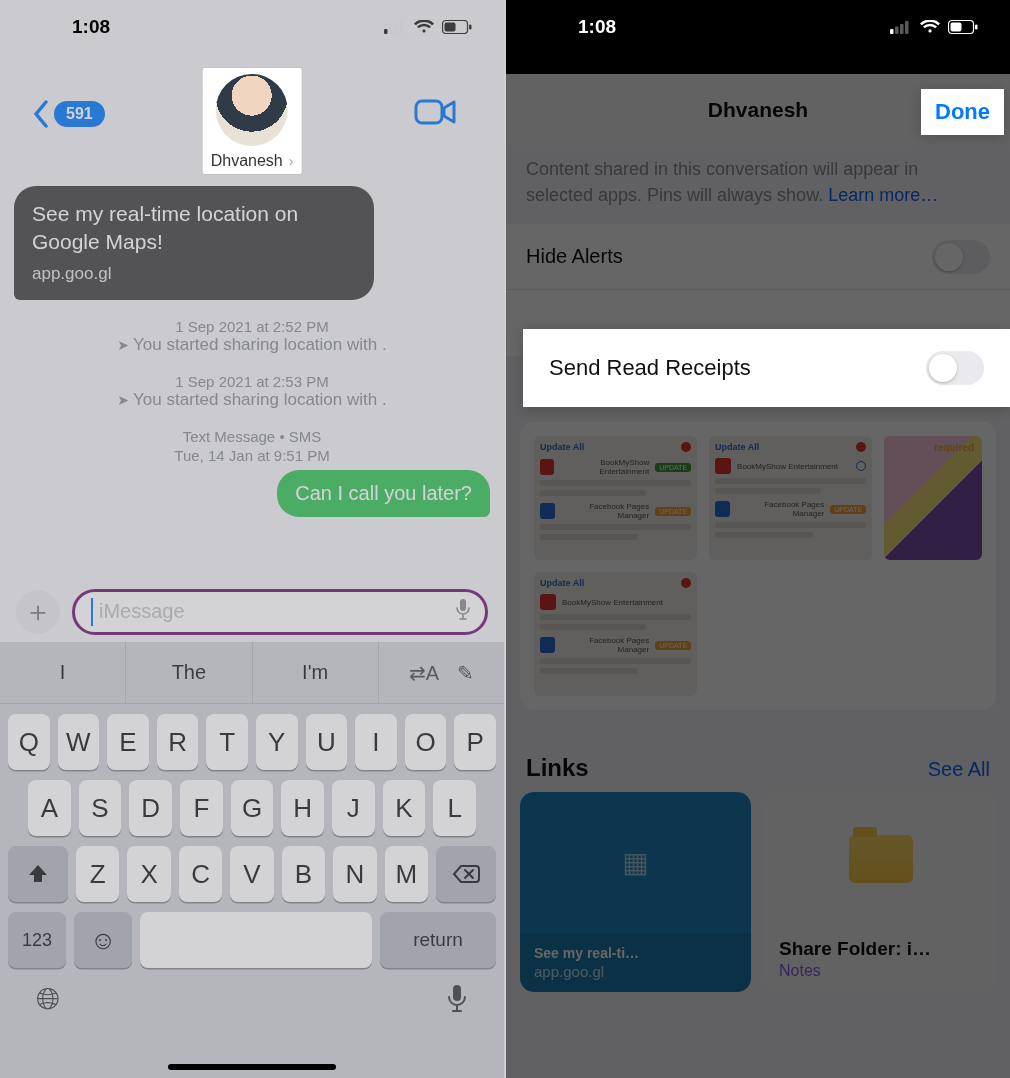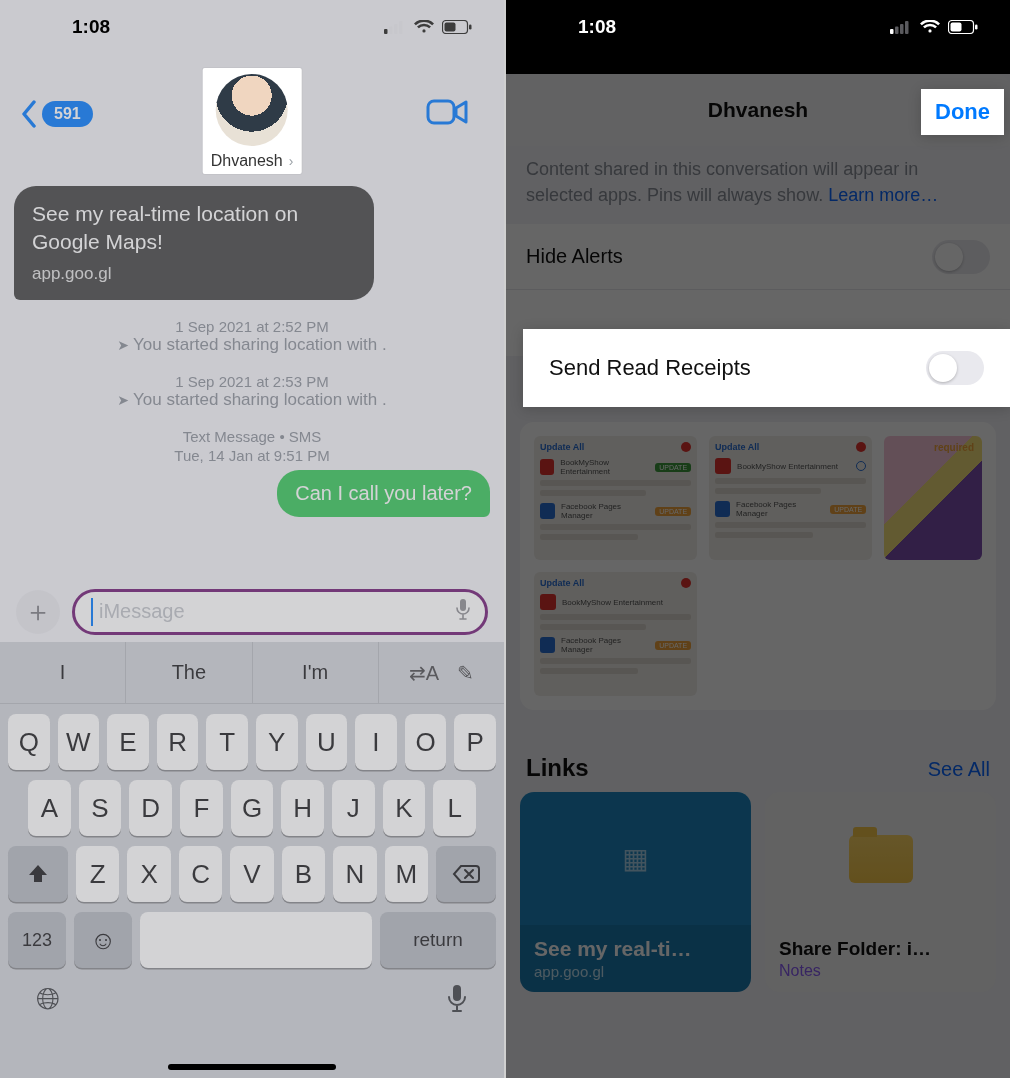--- a/index.html
+++ b/index.html
@@ -16,21 +16,21 @@
 
   
   .status { position: absolute; top: 0; left: 16px; right: 0; height: 54px; display: flex; align-items: center; justify-content: space-between; padding: 0 32px 0 56px; z-index: 60; }
   .status-time { font-size: 19px; font-weight: 600; color: #000; }
   .right .status-time { color: #fff; z-index: 61; }
   .right .status { z-index: 61; }
   .status-icons { display:flex; align-items:center; gap:8px; }
   .status-icons svg { display:block; }
 
   
-  .navL { position:absolute; top:54px; left:0; right:14px; height:120px; display:flex; align-items:center; justify-content:space-between; padding: 0 20px; }
+  .navL { position:absolute; top:54px; left:0; right:14px; height:120px; display:flex; align-items:center; justify-content:space-between; padding: 0 32px; }
   .back-group { display:flex; align-items:center; gap:4px; color:#007aff; }
   .badge591 { background:#007aff; color:#fff; font-size:16px; font-weight:600; border-radius: 16px; padding: 4px 12px; }
   .video-btn svg { stroke:#007aff; }
 
   .contact-center { position:absolute; top:68px; left:50%; transform:translateX(-50%); text-align:center; z-index: 70; background:#fff; padding:6px 8px 4px 8px; border-radius:2px; box-shadow:0 0 0 1px rgba(0,0,0,0.03); }
   .avatar { width:72px; height:72px; border-radius:50%; background: radial-gradient(circle at 50% 30%, #f0d6c0 0 20px, #2f3b47 20px 36px, #e8e1d6 36px 100%); margin:0 auto 6px auto; }
   .contact-name { font-size:16px; color:#333; }
   .contact-name .chev { color:#9aa0a6; font-size:14px; margin-left:2px; }
 
   
@@ -84,34 +84,34 @@
 
   .section-head { display:flex; align-items:baseline; justify-content:space-between; padding: 28px 20px 10px 20px; }
   .section-head h3 { font-size:24px; font-weight:700; color:#111; }
   .see-all { color:#0a66ff; font-size:20px; }
 
   .photos-tile { margin: 0 14px 16px 14px; background:#fff; border-radius:14px; padding:14px; display:grid; grid-template-columns: 1fr 1fr 0.6fr; gap:12px; }
   .thumb { background:#f0eee9; border-radius:6px; height:124px; position:relative; overflow:hidden; font-size:8px; color:#555; padding:6px; }
   .thumb .topline { display:flex; justify-content:space-between; align-items:center; }
   .thumb .uplab { color:#2a6ed3; font-weight:700; font-size:9px; }
   .thumb .reddot { width:10px; height:10px; background:#e0332e; border-radius:50%; }
-  .thumb .row1 { display:flex; align-items:center; gap:6px; margin-top:6px; }
+  .thumb .row1 { display:flex; align-items:center; gap:6px; margin-top:6px;text-align:right; }
   .thumb .ic-red { width:16px; height:16px; background:#e0332e; border-radius:3px; }
   .thumb .ic-blu { width:16px; height:16px; background:#2a6ed3; border-radius:3px; }
   .thumb .pill { font-size:7px; color:#fff; background:#3c9a3c; border-radius:3px; padding:1px 4px; margin-left:auto; }
   .thumb .pill.org { background:#f0a43c; }
   .thumb .line { height:6px; background:#ddd8cf; margin-top:4px; border-radius:2px; }
   .thumb.art { background: linear-gradient(135deg,#f7c6d9 0 40%, #f6e27a 40% 55%, #7e4fb0 55% 100%); padding:0; }
   .thumb.art .req { position:absolute; top:6px; right:8px; color:#f0a43c; font-size:10px; font-weight:700; }
 
   .links-tile { margin:0 14px; display:flex; gap:14px; }
   .link-card { flex:1; border-radius:14px; overflow:hidden; background:#fff; height:200px; display:flex; flex-direction:column; }
   .link-card.blue .top { background:#1f88c3; flex:1; display:flex; align-items:center; justify-content:center; color:#a9d3ea; font-size:28px; }
   .link-card.blue .bot { background:#1b7ab0; padding:12px 14px; }
-  .link-card.blue .bot .t1 { color:#fff; font-size:21px; font-weight:600; white-space:nowrap; overflow:hidden; text-overflow:ellipsis; }
+  .link-card.blue .bot .t1 { color:#fff; font-size:14px; font-weight:600; white-space:nowrap; overflow:hidden; text-overflow:ellipsis; }
   .link-card.blue .bot .t2 { color:#bfe0f0; font-size:15px; margin-top:2px; }
   .link-card.grey { background:#f4f4f6; }
   .link-card.grey .top { flex:1; display:flex; align-items:center; justify-content:center; }
   .folder-ic { width:64px; height:48px; background:linear-gradient(#ffd766,#f7c84a); border-radius:6px; position:relative; }
   .folder-ic:before { content:""; position:absolute; top:-8px; left:4px; width:24px; height:10px; background:#f7c84a; border-radius:3px 3px 0 0; }
   .link-card.grey .bot { padding:12px 14px; }
   .link-card.grey .bot .t1 { color:#111; font-size:19px; font-weight:600; white-space:nowrap; overflow:hidden; text-overflow:ellipsis; }
   .link-card.grey .bot .t2 { color:#8b5cf6; font-size:16px; margin-top:2px; }
 
   

